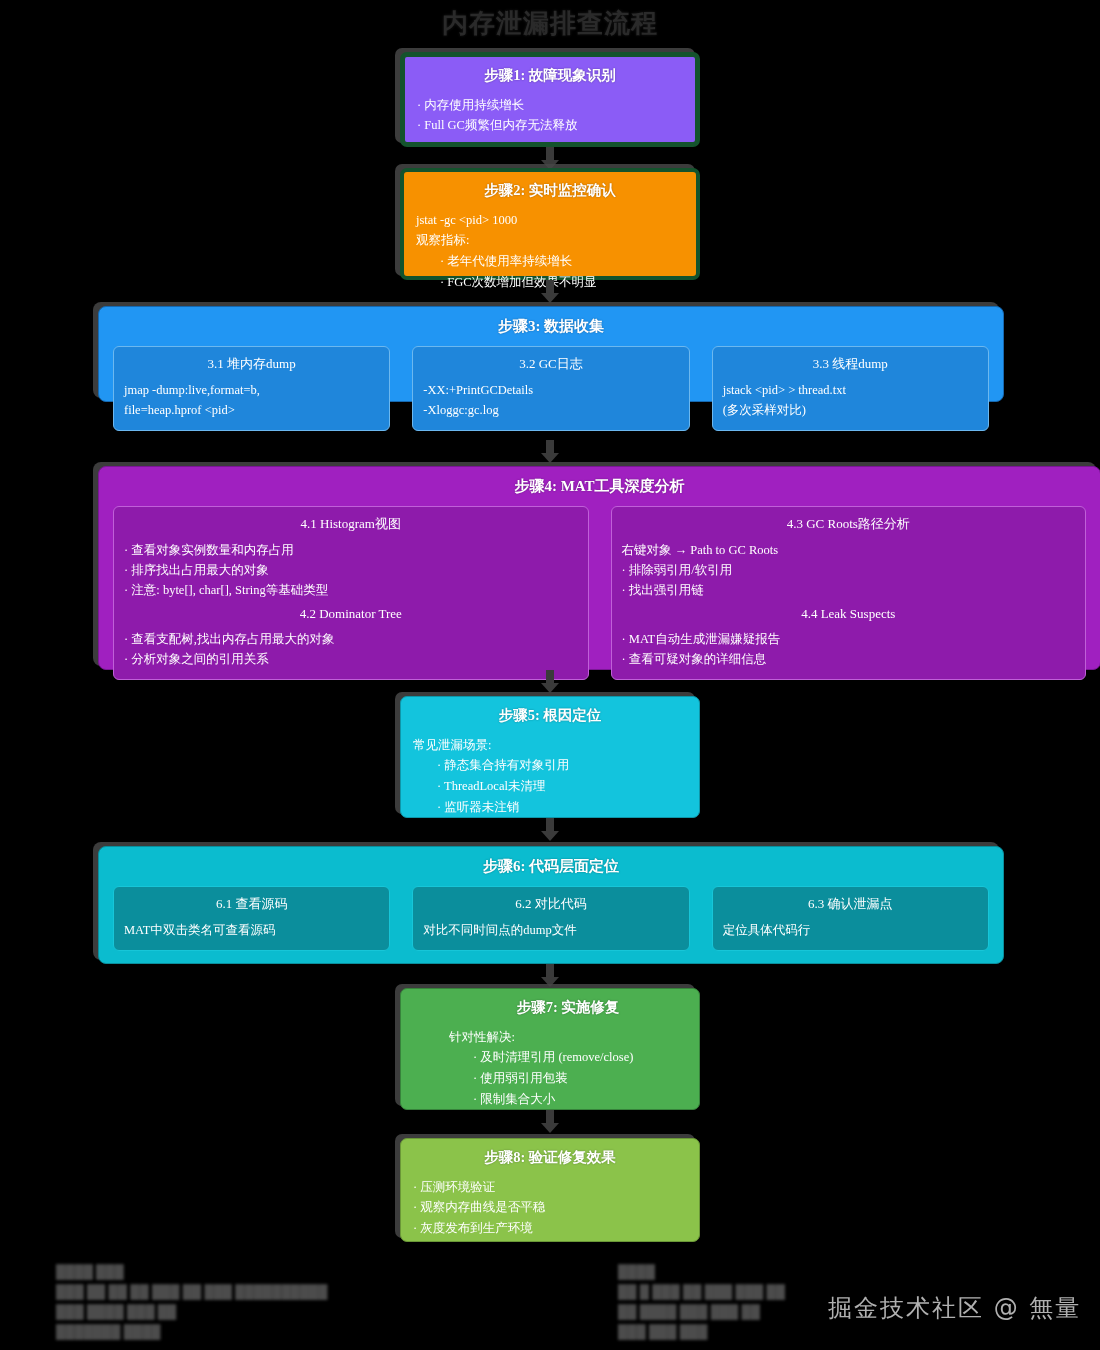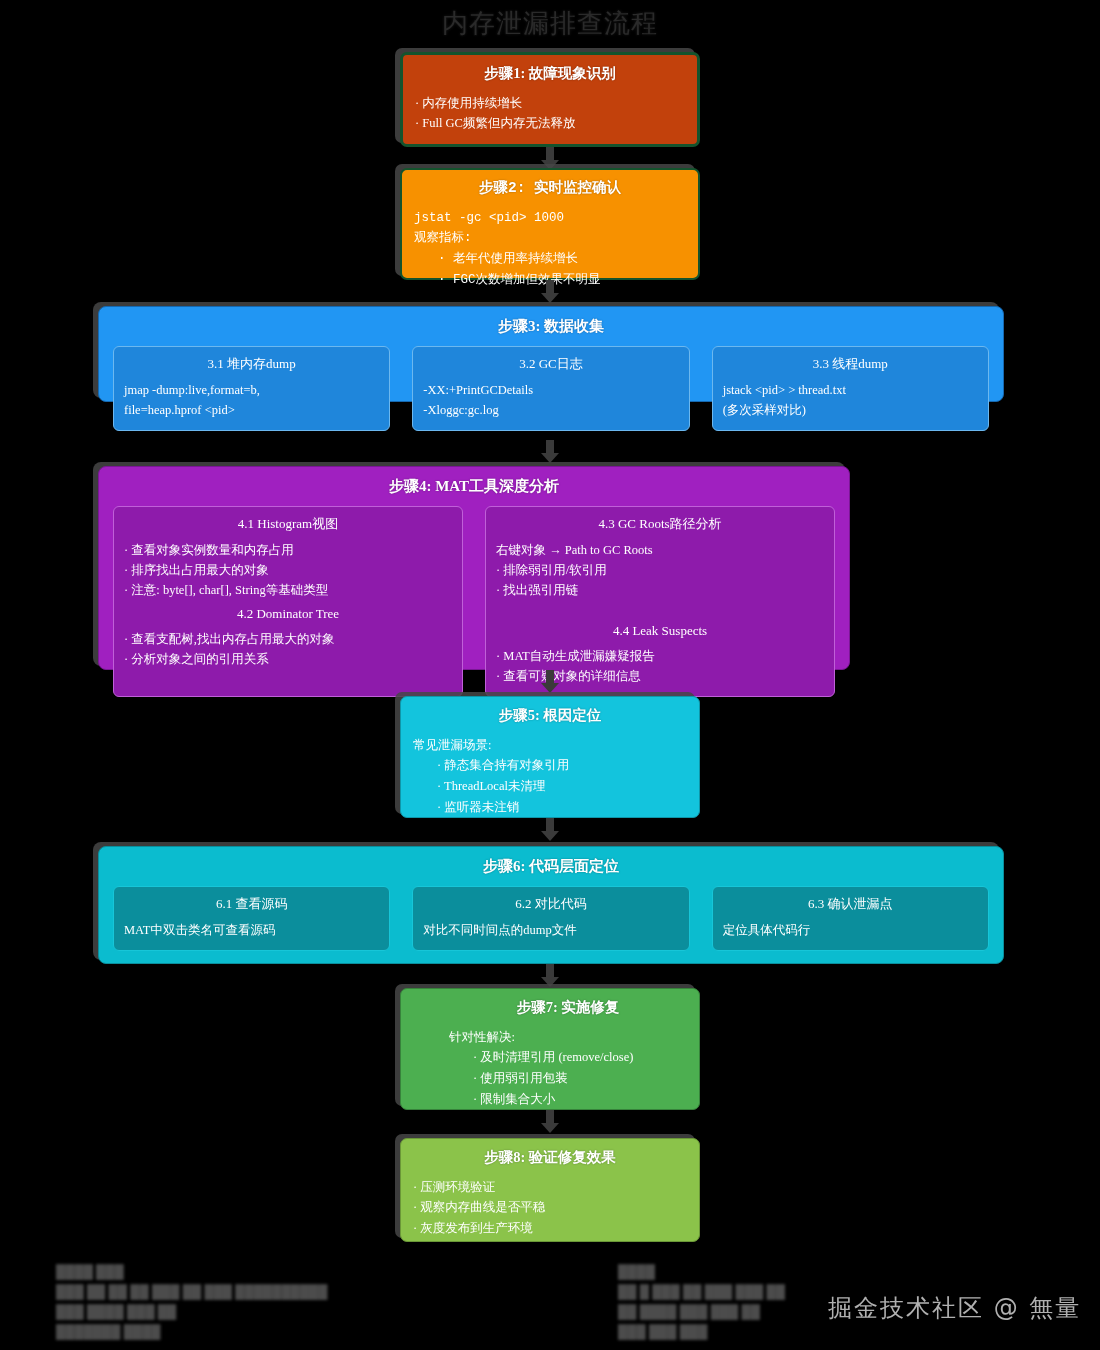--- a/index.html
+++ b/index.html
@@ -11,21 +11,21 @@
     overflow: hidden;
   }
   .page { position: relative; width: 1100px; height: 1350px; }
 
   
   .diagram-title {
     position: absolute;
     top: 6px; left: 0; width: 1100px;
     text-align: center;
     font-size: 26px;
-    font-weight: normal;
+    font-weight: bold;
     color: #2a2a2a;
     letter-spacing: 1px;
     filter: blur(0.6px);
     text-shadow: 0 0 3px #1c1c1c;
   }
 
   
   .node {
     position: absolute;
     border-radius: 7px;
@@ -71,22 +71,22 @@
   }
   .subbox .sub-title {
     text-align: center;
     font-size: 13px;
     font-weight: normal;
     margin-bottom: 7px;
   }
   .subbox .line { font-size: 12.5px; line-height: 1.6; white-space: pre; }
 
   
-  .c-red    { background: #c2410c; border: 3px solid #14532d; }
-  .c-orange { background: #f79100; border: 2px solid #14532d; font-family: Liberation Mono, monospace; }
+  .c-red    { background: #8b5cf6; border: 5px solid #14532d; }
+  .c-orange { background: #f79100; border: 4px solid #14532d; }
   .c-blue   { background: #2196f3; border: 1px solid #1668b0; }
   .c-blue-sub { background: #1f86db; border: 1px solid #6cb8ef; }
   .c-purple { background: #a020c0; border: 1px solid #7a1795; }
   .c-purple-sub { background: #8e1bab; border: 1px solid #c060d8; }
   .c-cyan   { background: #13c4dd; border: 1px solid #0e96a9; }
   .c-teal   { background: #0bbccf; border: 1px solid #0a8e9c; }
   .c-teal-sub { background: #0b8e9c; border: 1px solid #17c6d8; }
   .c-green  { background: #4caf50; border: 1px solid #37833b; padding-left: 48px; }
   .c-green2 { background: #8bc34a; border: 1px solid #6a9737; }
 
@@ -168,38 +168,38 @@
       <div class="subbox c-blue-sub">
         <div class="sub-title">3.3 线程dump</div>
         <div class="line">jstack &lt;pid&gt; &gt; thread.txt</div>
         <div class="line">(多次采样对比)</div>
       </div>
     </div>
   </div>
 
   <div class="conn" style="left:546px; top:440px; height:14px;"></div>
 
-  <div class="section c-purple" style="left:98px; top:466px; width:752px; height:204px;">
+  <div class="section c-purple" style="left:98px; top:466px; width:1003px; height:204px;">
     <div class="sec-title">步骤4: MAT工具深度分析</div>
     <div class="sub-row">
       <div class="subbox c-purple-sub">
         <div class="sub-title">4.1 Histogram视图</div>
         <div class="line">· 查看对象实例数量和内存占用</div>
         <div class="line">· 排序找出占用最大的对象</div>
         <div class="line">· 注意: byte[], char[], String等基础类型</div>
         <div class="sub-title" style="margin-top:6px;">4.2 Dominator Tree</div>
         <div class="line">· 查看支配树,找出内存占用最大的对象</div>
         <div class="line">· 分析对象之间的引用关系</div>
       </div>
       <div class="subbox c-purple-sub">
         <div class="sub-title">4.3 GC Roots路径分析</div>
         <div class="line">右键对象 → Path to GC Roots</div>
         <div class="line">· 排除弱引用/软引用</div>
         <div class="line">· 找出强引用链</div>
-        <div class="sub-title" style="margin-top:23px;">4.4 Leak Suspects</div>
+        <div class="sub-title" style="margin-top:6px;">4.4 Leak Suspects</div>
         <div class="line">· MAT自动生成泄漏嫌疑报告</div>
         <div class="line">· 查看可疑对象的详细信息</div>
       </div>
     </div>
   </div>
 
   <div class="conn" style="left:546px; top:670px; height:14px;"></div>
 
   <div class="node c-cyan" style="left:400px; top:696px; width:300px; height:122px;">
     <div class="node-title">步骤5: 根因定位</div>

